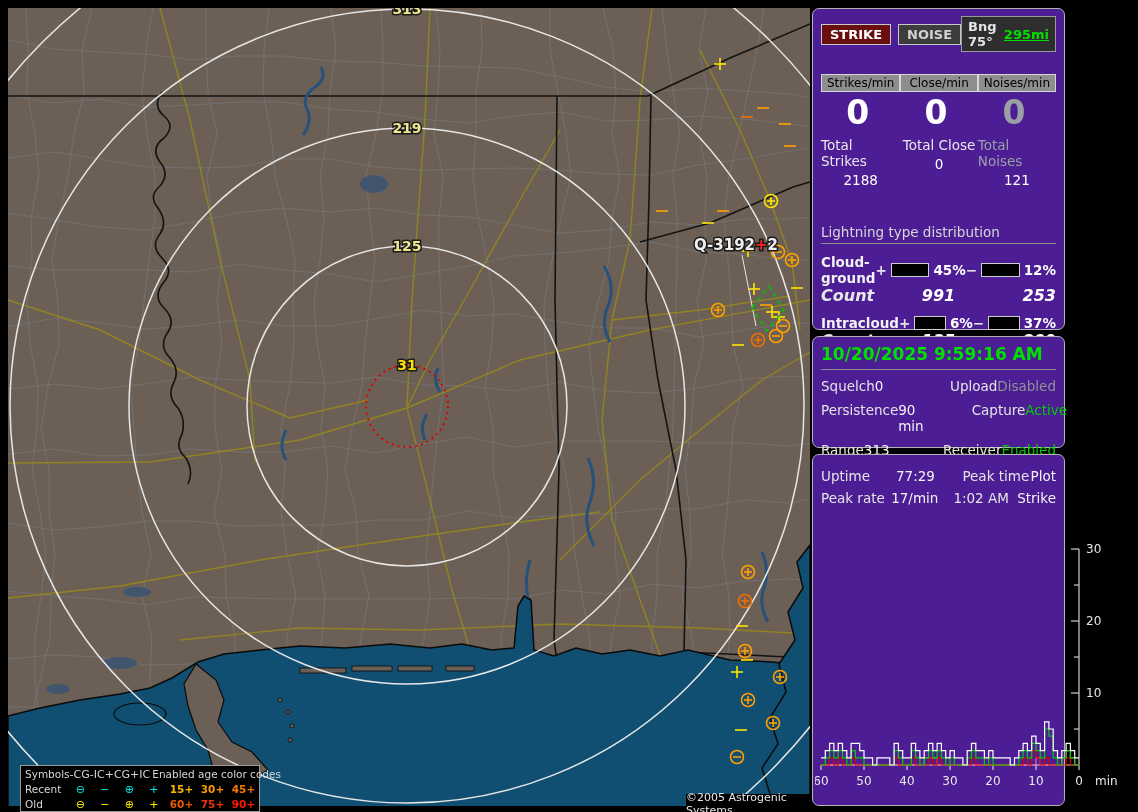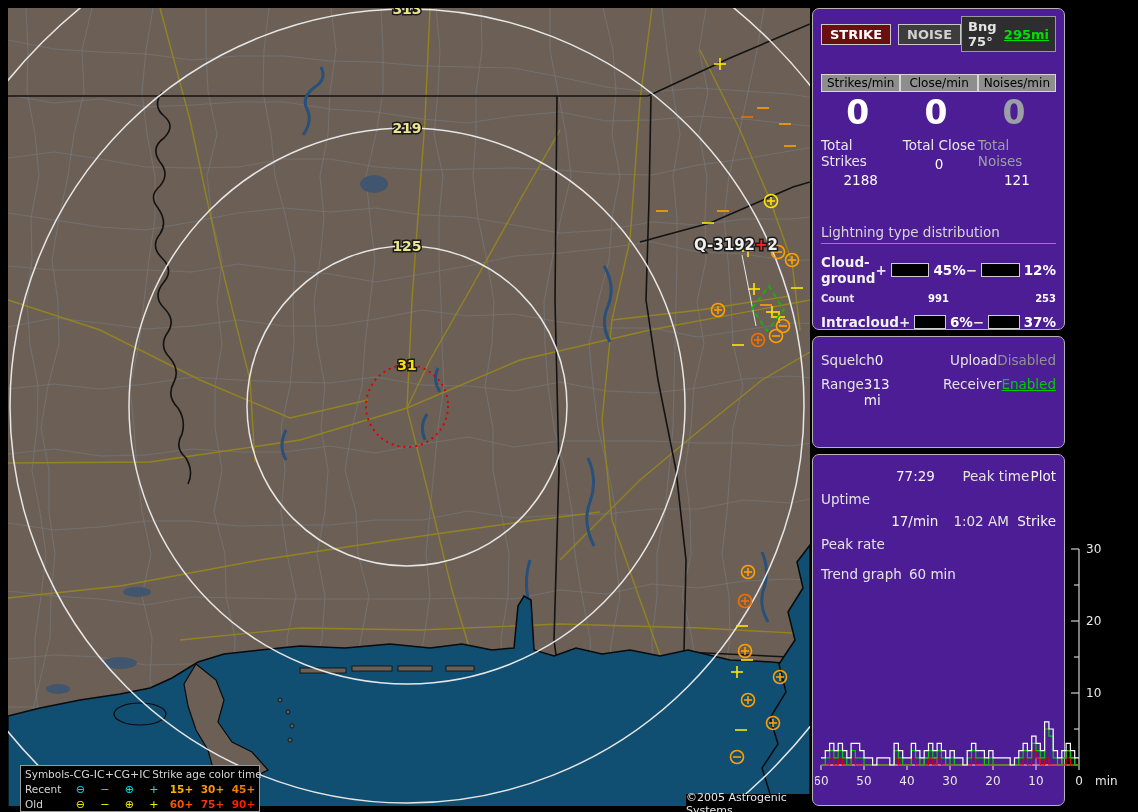--- a/index.html
+++ b/index.html
@@ -26,31 +26,31 @@
   .ctr-total-label{font-size:13.5px;color:#e8e8e8;}
   .ctr-total-val{font-size:13.5px;color:#fff;margin-top:3px;}
   .muted{color:#9aa0a4 !important;}
   .dist-title{margin-top:36px;font-size:13.5px;color:#d6d6d6;border-bottom:1px solid #8a8a8a;padding-bottom:3px;}
   .dist-row{display:flex;align-items:center;margin-top:10px;font-size:13.5px;}
   .dist-label{width:96px;font-weight:bold;color:#f2f2f2;}
   .sign{width:12px;font-weight:bold;text-align:center;}
   .bar{width:72px;height:12px;border:1px solid #cfcfcf;background:#000;margin:0 4px;position:relative;}
   .bar-fill{height:100%;}
   .pct{font-weight:bold;width:40px;color:#fff;}
-  .count-row{display:flex;font-size:10px;font-weight:bold;margin-top:7px;color:#e8e8e8;}
+  .count-row{display:flex;font-size:16px;font-weight:bold;color:#e8e8e8;font-style:italic;}
   .count-lbl{width:108px;}
   .count-v1{width:108px;color:#fff;}
   .count-v2{color:#fff;}
   .datetime{font-size:17px;font-weight:bold;color:#00e000;border-bottom:1px solid #8a8a8a;padding-bottom:5px;}
   .st-row{display:flex;font-size:13.5px;margin-top:8px;}
   .st-l1{width:92px;}
   .st-v1{width:86px;color:#f4f4f4;}
   .st-l2{width:78px;margin-left:48px;}
   .tr-row{display:flex;font-size:13.5px;margin-top:6px;}
-  .tr-c1{width:88px;margin-top:23px;}.tr-c2{width:78px;color:#f4f4f4;}.tr-c3{width:80px;}.tr-c4{color:#f4f4f4;}
+  .tr-c1{width:88px;}.tr-c2{width:78px;color:#f4f4f4;}.tr-c3{width:80px;}.tr-c4{color:#f4f4f4;}
   .trend-lbl-row{display:flex;font-size:13.5px;margin-top:14px;}
   .trend-lbl{width:88px;}
   #trend-svg{position:absolute;left:2px;top:86px;}
   
   #legend{position:absolute;left:12px;top:757px;width:240px;height:47px;background:#000;border:1px solid #9a9a9a;font-size:10.5px;line-height:15px;color:#d6d6d6;padding:1px 0 0 4px;box-sizing:border-box;}
   .lg-row{display:flex;white-space:nowrap;}
   .lg-c0{width:46px;}
   .lg-sym{width:26px;text-align:center;font-size:11px;}
   .lg-age{width:33px;text-align:center;font-weight:bold;}
   .lg-agehdr{margin-left:2px;}
@@ -301,21 +301,21 @@
       </g>
   </svg>
 
   <div id="legend">
       <div class="lg-row">
         <span class="lg-c0">Symbols</span>
         <span class="lg-sym">-CG</span>
         <span class="lg-sym">-IC</span>
         <span class="lg-sym">+CG</span>
         <span class="lg-sym">+IC</span>
-        <span class="lg-agehdr">Strike age color time</span>
+        <span class="lg-agehdr">Enabled age color codes</span>
       </div>
       <div class="lg-row">
         <span class="lg-c0">Recent</span>
         <span class="lg-sym" style="color: rgb(0, 232, 232);">⊖</span>
         <span class="lg-sym" style="color: rgb(0, 232, 232);">−</span>
         <span class="lg-sym" style="color: rgb(0, 232, 232);">⊕</span>
         <span class="lg-sym" style="color: rgb(0, 232, 232);">+</span>
         <span class="lg-age" style="color: rgb(255, 180, 0);">15+</span>
         <span class="lg-age" style="color: rgb(255, 148, 0);">30+</span>
         <span class="lg-age" style="color: rgb(248, 120, 0);">45+</span>
@@ -391,25 +391,32 @@
     <div class="count-row">
       <span class="count-lbl">Count</span>
       <span class="count-v1">135</span>
       <span class="count-v2">809</span>
     </div>
   </div>
 </div>
 
 <div class="panel" id="panel-status">
   <div class="p-inner">
+    <div class="datetime">10/20/2025 9:59:16 AM</div>
     <div class="st-row">
       <span class="st-l1">Squelch</span>
       <span class="st-v1">0</span>
       <span class="st-l2">Upload</span>
       <span style="color: rgb(143, 147, 150);">Disabled</span>
+    </div>
+    <div class="st-row">
+      <span class="st-l1">Persistence</span>
+      <span class="st-v1">90 min</span>
+      <span class="st-l2">Capture</span>
+      <span style="color: rgb(0, 204, 0);">Active</span>
     </div>
     <div class="st-row">
       <span class="st-l1">Range</span>
       <span class="st-v1">313 mi</span>
       <span class="st-l2">Receiver</span>
       <span style="color: rgb(0, 204, 0); text-decoration: underline;">Enabled</span>
     </div>
   </div>
 </div>
 
@@ -419,24 +426,20 @@
       <span class="tr-c1">Uptime</span>
       <span class="tr-c2">77:29</span>
       <span class="tr-c3">Peak time</span>
       <span class="tr-c4">Plot</span>
     </div>
     <div class="tr-row">
       <span class="tr-c1">Peak rate</span>
       <span class="tr-c2">17/min</span>
       <span class="tr-c3">1:02 AM</span>
       <span class="tr-c4">Strike</span>
-    </div>
-    <div class="trend-lbl-row">
-      <span class="trend-lbl">Trend graph</span>
-      <span>60 min</span>
     </div>
     <svg id="trend-svg" width="314" height="258">
         <g stroke="#cfcfcf" stroke-width="1.2">
           <line x1="6" y1="224" x2="264" y2="224"></line>
           <line x1="264" y1="224" x2="264" y2="8"></line>
           <line x1="6" y1="224" x2="6" y2="229"></line>
           <line x1="49" y1="224" x2="49" y2="229"></line>
           <line x1="92" y1="224" x2="92" y2="229"></line>
           <line x1="135" y1="224" x2="135" y2="229"></line>
           <line x1="178" y1="224" x2="178" y2="229"></line>

